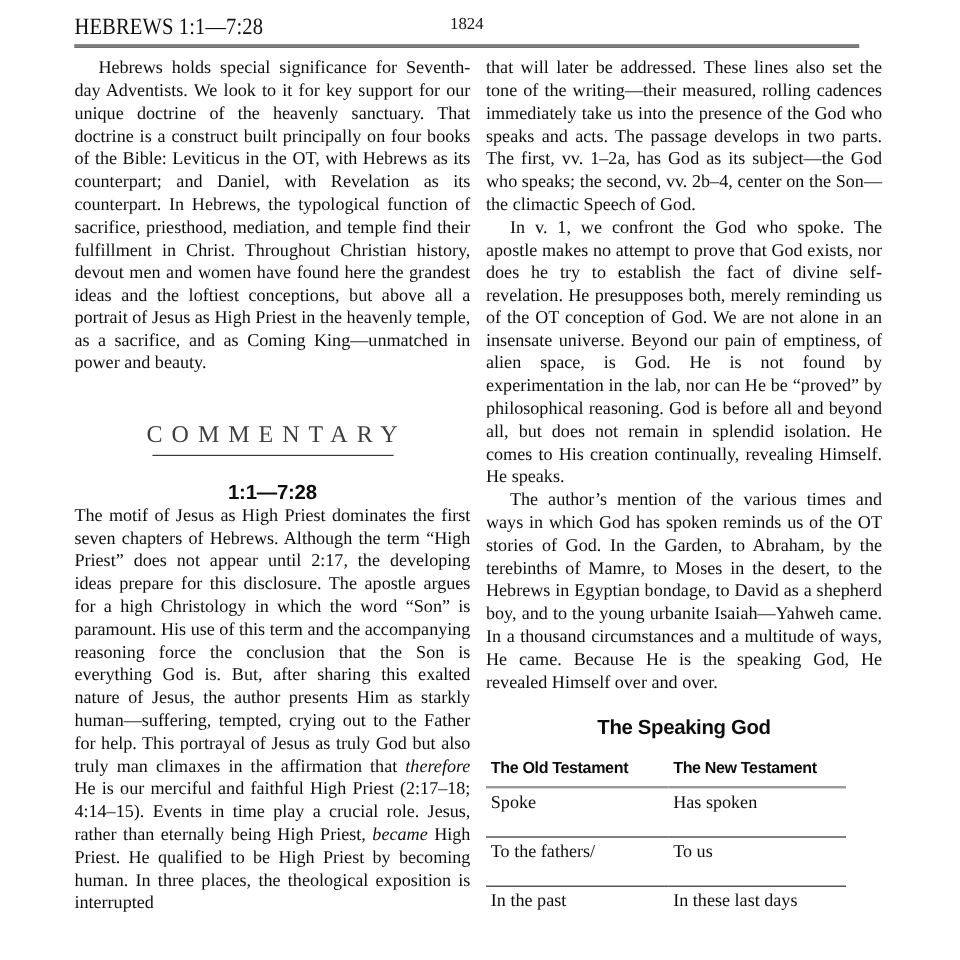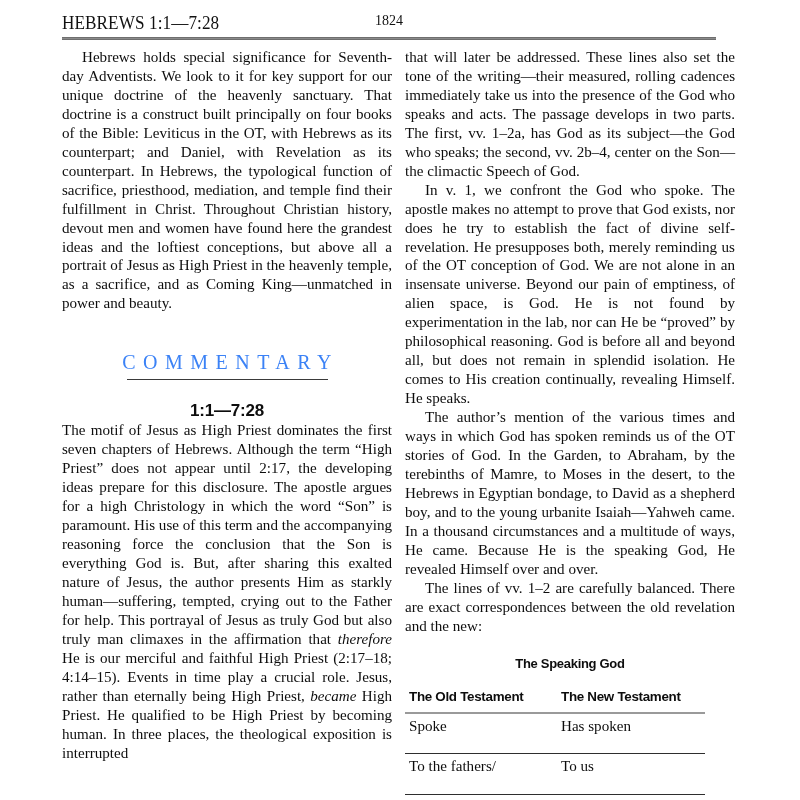--- a/index.html
+++ b/index.html
@@ -93,21 +93,21 @@
     margin-top: 24px;
     margin-bottom: 17px;
     text-align: center;
   }
   .commentary-word {
     font-family: "Liberation Serif", "DejaVu Serif", serif;
     font-size: 20px;
     letter-spacing: 7.5px;
     padding-left: 7px;
     line-height: 24px;
-    color: #3b82f6;
+    color: #404040;
     margin-top: 37px;
   }
   .commentary-rule {
     width: 201px;
     height: 1px;
     background: #3a3a3a;
     margin: 5px auto 0 auto;
   }
 
   .section-ref {
@@ -131,21 +131,21 @@
   }
 
   
   .table-wrap {
     margin-top: 17px;
   }
   .table-title {
     text-align: center;
     font-family: "Liberation Sans", "DejaVu Sans", sans-serif;
     font-weight: bold;
-    font-size: 13px;
+    font-size: 17px;
     line-height: 22px;
     letter-spacing: -0.3px;
     margin-bottom: 13px;
   }
   table.speaking {
     border-collapse: collapse;
     width: 300px;
     table-layout: fixed;
   }
   table.speaking th {
@@ -196,21 +196,20 @@
   </div>
 
   <div class="col col-right">
 
     <p class="noindent">that will later be addressed. These lines also set the tone of the writing—their measured, rolling cadences immediately take us into the presence of the God who speaks and acts. The passage develops in two parts. The first, vv. 1–2a, has God as its subject—the God who speaks; the second, vv. 2b–4, center on the Son—the climactic Speech of God.</p>
 
     <p>In v. 1, we confront the God who spoke. The apostle makes no attempt to prove that God exists, nor does he try to establish the fact of divine self-revelation. He presupposes both, merely reminding us of the OT conception of God. We are not alone in an insensate universe. Beyond our pain of emptiness, of alien space, is God. He is not found by experimentation in the lab, nor can He be “proved” by philosophical reasoning. God is before all and beyond all, but does not remain in splendid isolation. He comes to His creation continually, revealing Himself. He speaks.</p>
 
     <p>The author’s mention of the various times and ways in which God has spoken reminds us of the OT stories of God. In the Garden, to Abraham, by the terebinths of Mamre, to Moses in the desert, to the Hebrews in Egyptian bondage, to David as a shepherd boy, and to the young urbanite Isaiah—Yahweh came. In a thousand circumstances and a multitude of ways, He came. Because He is the speaking God, He revealed Himself over and over.</p>
 
-    <p>The lines of vv. 1–2 are carefully balanced. There are exact correspondences between the old revelation and the new:</p>
 
     <div class="table-wrap">
       <div class="table-title">The Speaking God</div>
 
       <table class="speaking">
         <colgroup>
           <col class="c1">
             <col class="c2">
         </colgroup>
         <thead>

